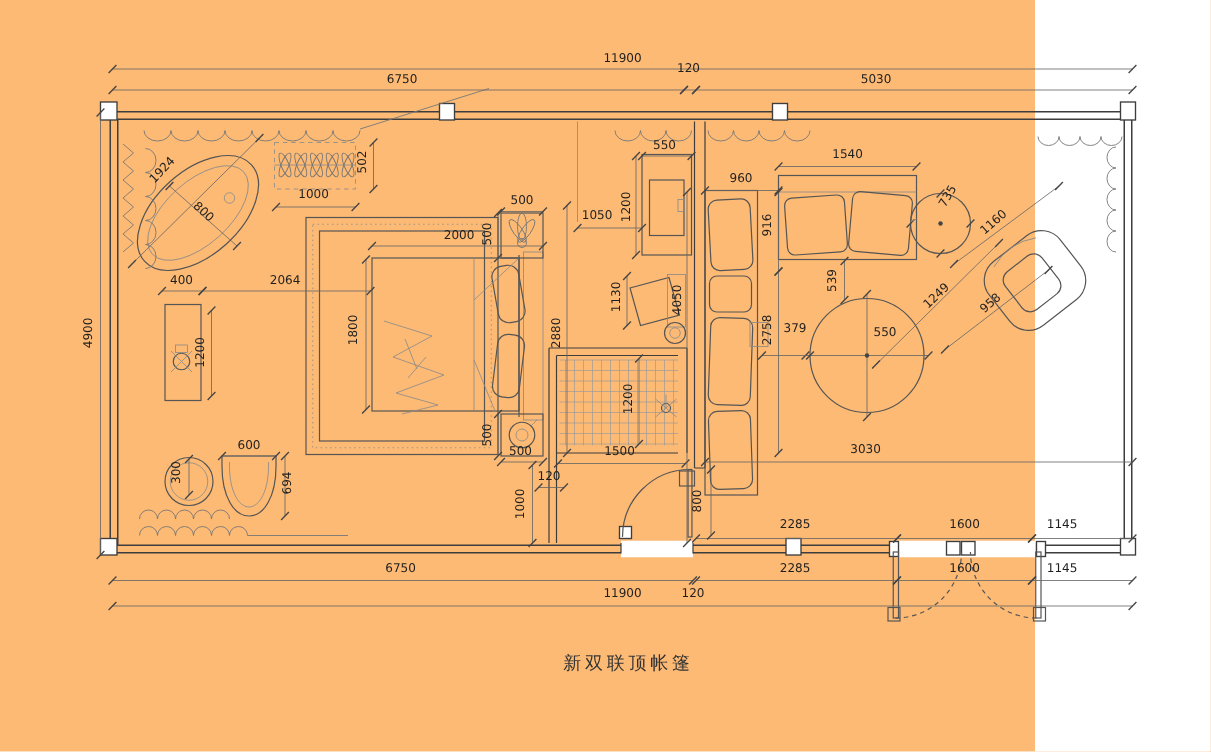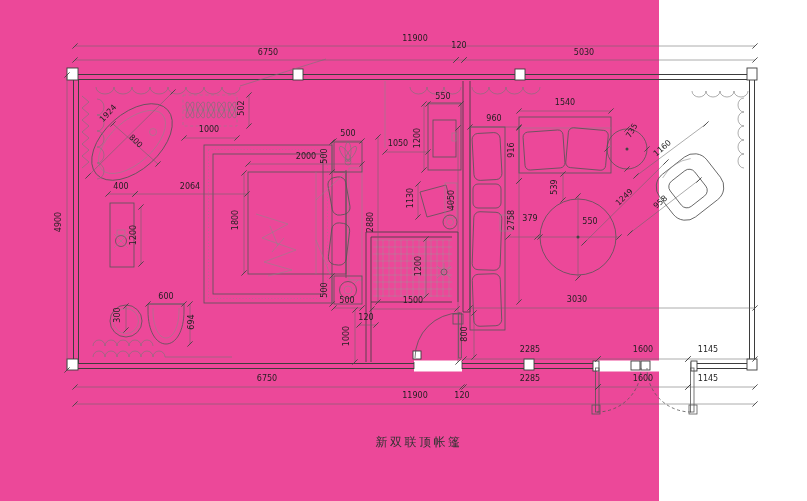--- a/index.html
+++ b/index.html
@@ -1,17 +1,17 @@
 <!DOCTYPE html>
 <html><head>
 <meta charset="utf-8">
 <style>
   html,body{margin:0;padding:0;background:#ffffff;}
   body{width:807px;height:501px;overflow:hidden;font-family:"DejaVu Sans",sans-serif;}
-  .stage{position:relative;width:659px;height:501px;background:#ec4899;}
+  .stage{position:relative;width:659px;height:501px;background:#fdba74;padding-left:31px;}
   svg{position:absolute;left:0;top:0;}
   .w   {stroke:#3d3d3d;stroke-width:1;fill:none;}
   .w2  {stroke:#3d3d3d;stroke-width:.8;fill:none;}
   .f   {stroke:#555;stroke-width:.8;fill:none;}
   .thin{stroke:#8a8a8a;stroke-width:.55;fill:none;}
   .dec {stroke:#777;stroke-width:.6;fill:none;}
   .grid{stroke:#9a9a9a;stroke-width:.45;fill:none;}
   .gap {fill:#ffffff;stroke:none;}
   .post{fill:#ffffff;stroke:#3d3d3d;stroke-width:.9;}
   .dash{stroke-dasharray:3,2.6;}

